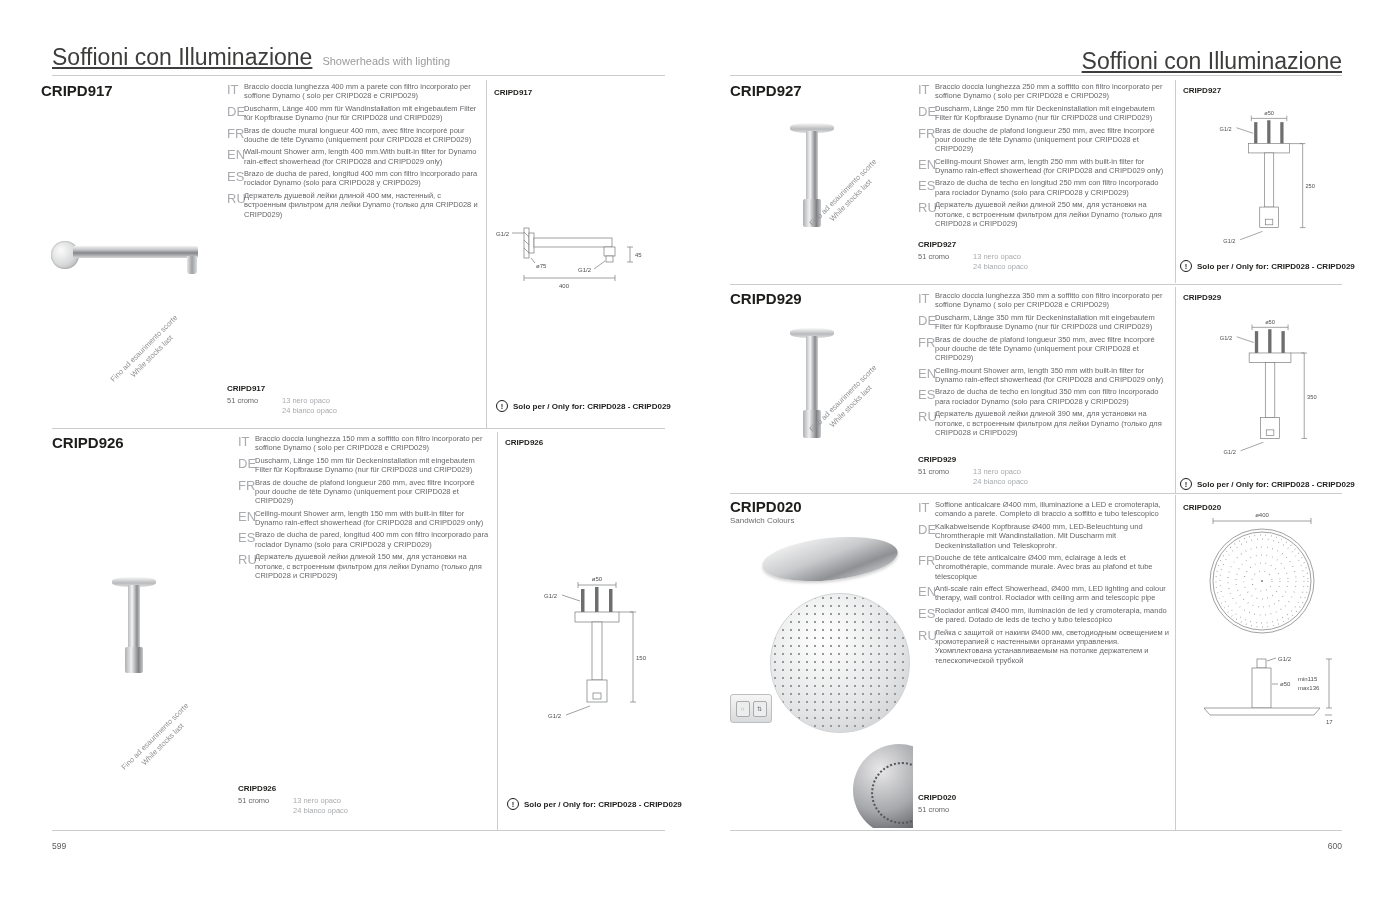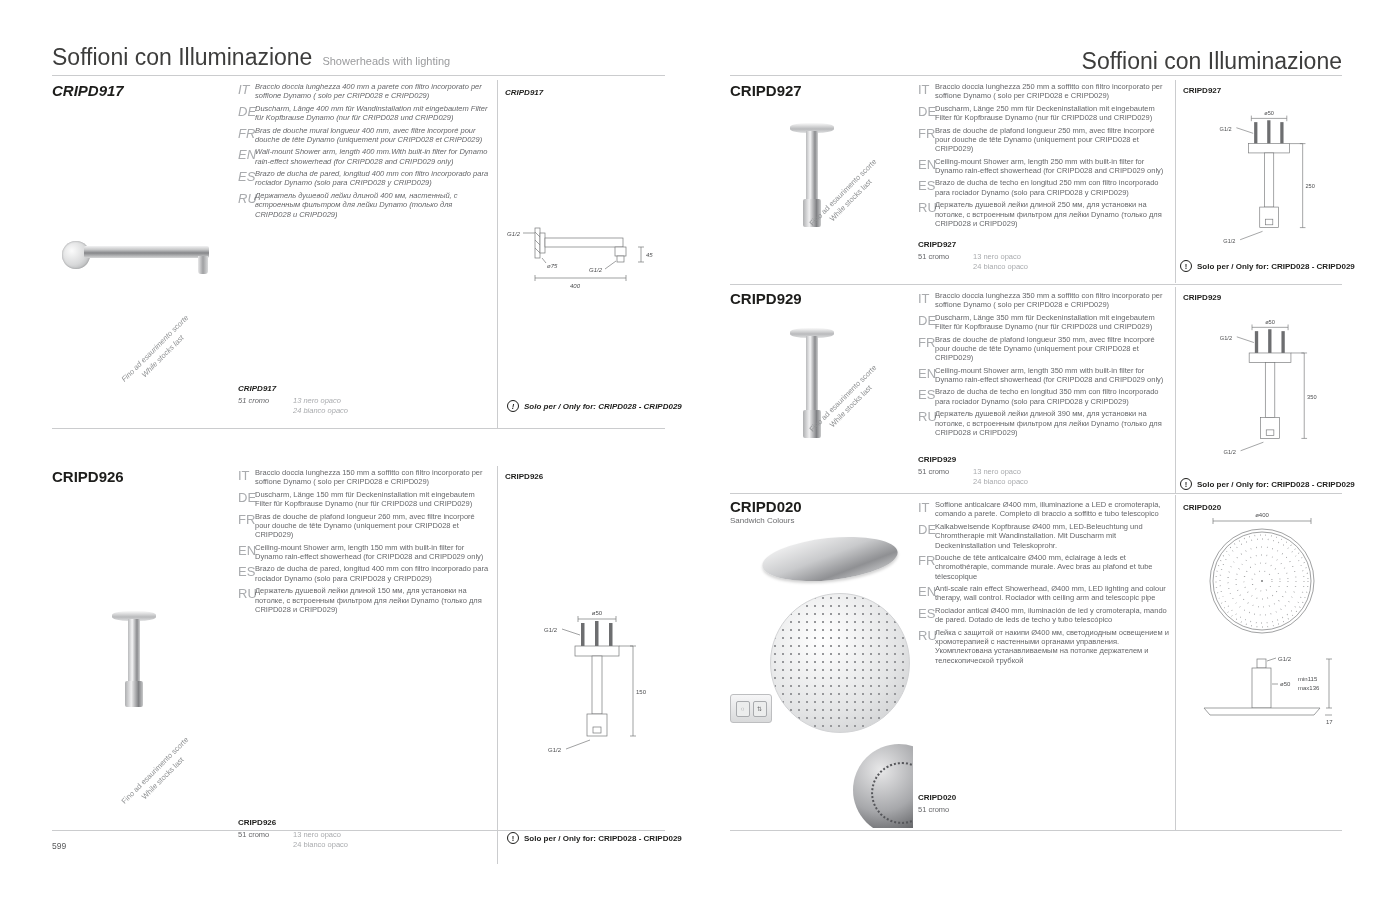--- a/index.html
+++ b/index.html
@@ -1,20 +1,20 @@
 <!DOCTYPE html>
 <html><head>
 <meta charset="utf-8">
 <style>
   html,body{margin:0;padding:0;background:#fff;}
   .spread{position:relative;width:1394px;height:900px;background:#fff;overflow:hidden;
           font-family:"Liberation Sans",sans-serif;color:#1d1d1b;}
   .abs{position:absolute;}
   .titlebar{position:absolute;display:flex;align-items:baseline;}
-  .title{font-size:23px;font-weight:400;color:#3d3d3c;}
+  .title{font-size:23px;font-weight:400;color:#3d3d3c;text-decoration:underline;}
   .subtitle{font-size:11px;color:#9a9b9d;margin-left:10px;}
   .hrule{position:absolute;height:1px;background:#cbccce;}
   .vdiv{position:absolute;width:1px;background:#cbccce;}
   .sec{position:absolute;}
   .pcode{position:absolute;margin:0;font-size:15px;font-weight:bold;color:#1d1d1b;}
   .psub{position:absolute;font-size:8px;color:#6b6c6e;}
   .desc{position:absolute;}
   .drow{display:flex;margin-bottom:3px;}
   .lang{width:17px;flex:none;font-size:13px;line-height:1.25;color:#a9abae;}
   .dtx{font-size:7.5px;line-height:1.25;color:#66676a;}
@@ -65,21 +65,21 @@
   <div class="titlebar" style="left:52px;top:44px;">
     <span class="title">Soffioni con Illuminazione</span>
     <span class="subtitle">Showerheads with lighting</span>
   </div>
   <div class="abs" style="left:730px;top:48px;width:612px;text-align:right;">
     <span class="title">Soffioni con Illuminazione</span>
   </div>
   <div class="hrule" style="left:52px;top:75px;width:613px;"></div>
   <div class="hrule" style="left:730px;top:75px;width:612px;"></div>
 
-  <div class="sec" style="left:52px;top:80px;width:613px;height:348px;font-style:italic;">
+  <div class="sec" style="left:41px;top:80px;width:613px;height:348px;">
     <h2 class="pcode" style="left:0;top:2px;">CRIPD917</h2>
 
     <div class="photo" style="left:10px;top:153px;width:150px;height:55px;">
       <div class="sh arm-flange" style="left:0;top:8px;"></div>
       <div class="sh arm-bar" style="left:22px;top:13px;width:125px;"></div>
       <div class="sh arm-tip" style="left:136px;top:23px;width:10px;height:18px;"></div>
     </div>
     <div class="stock" style="left:62px;top:262px;">
       <span>Fino ad esaurimento scorte</span>
       <span>While stocks last</span>
@@ -152,21 +152,21 @@
     </svg>
 
     <div class="onote" style="left:455px;top:320px;">
       <span class="oicon">!</span>
       <span>Solo per / Only for: CRIPD028 - CRIPD029</span>
     </div>
   </div>
 
   <div class="hrule" style="left:52px;top:428px;width:613px;"></div>
 
-  <div class="sec" style="left:52px;top:432px;width:613px;height:398px;margin-top:34px;">
+  <div class="sec" style="left:52px;top:432px;width:613px;height:398px;">
     <h2 class="pcode" style="left:0;top:2px;">CRIPD926</h2>
 
     <div class="photo" style="left:58px;top:145px;width:48px;height:100px;">
       <div class="sh ceil-flange" style="left:2px;top:0;width:44px;height:10px;"></div>
       <div class="sh ceil-pipe" style="left:18px;top:8px;width:12px;height:62px;"></div>
       <div class="sh ceil-end" style="left:15px;top:70px;width:18px;height:26px;"></div>
     </div>
     <div class="stock" style="left:62px;top:298px;">
       <span>Fino ad esaurimento scorte</span>
       <span>While stocks last</span>
@@ -494,14 +494,15 @@
       <line class="thin" x1="138" y1="150" x2="144" y2="150"></line>
       <line class="thin" x1="138" y1="199" x2="144" y2="199"></line>
       <text x="110" y="172" font-size="5.5">min115</text>
       <text x="110" y="181" font-size="5.5">max136</text>
       <line class="thin" x1="137" y1="206" x2="144" y2="206"></line>
       <text x="138" y="215" font-size="5.5">17</text>
     </svg>
   </div>
 
   <div class="hrule" style="left:730px;top:830px;width:612px;"></div>
+  <div class="pnum" style="left:730px;top:841px;width:612px;text-align:right;">600</div>
 
 </div>
 
 </body></html>

